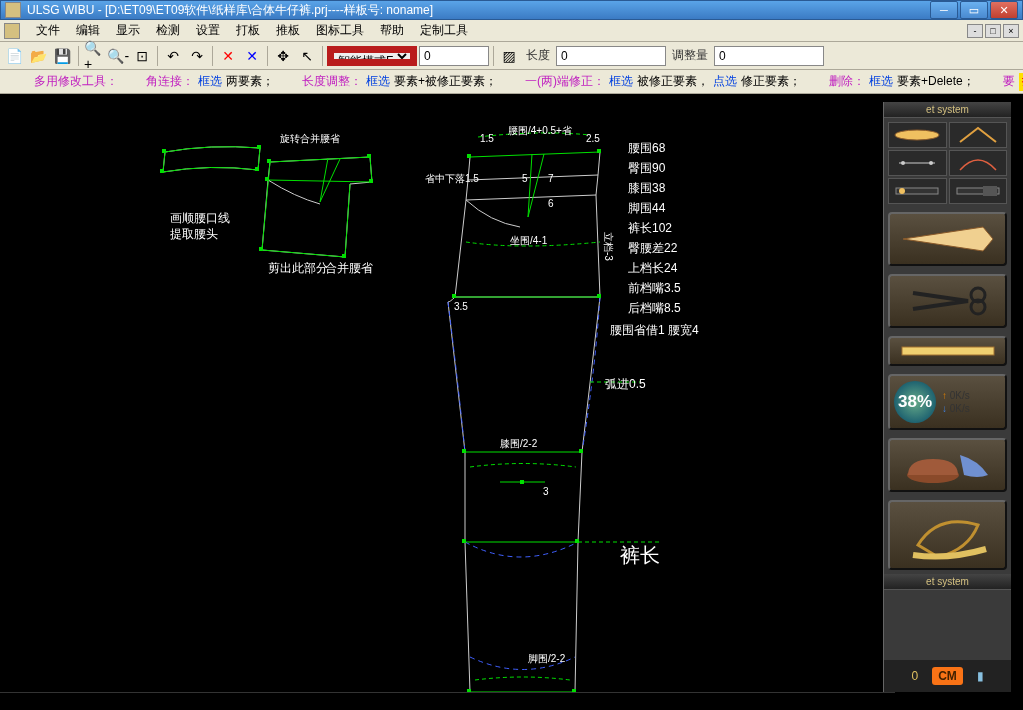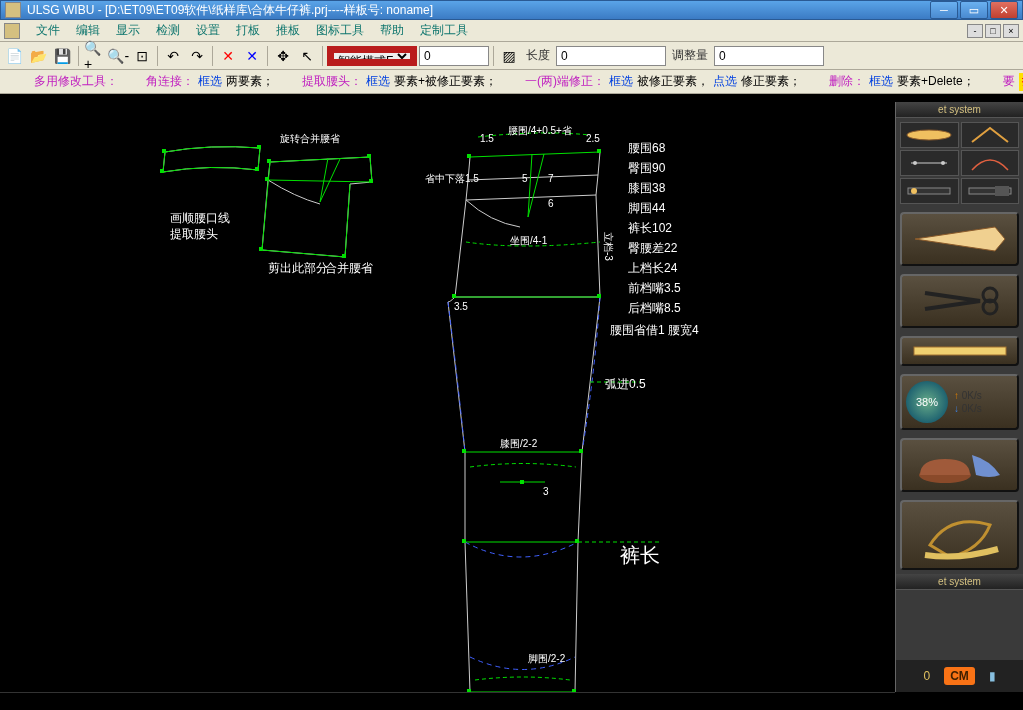--- a/index.html
+++ b/index.html
@@ -9,21 +9,21 @@
 .titlebar { background: linear-gradient(#5aa4e8, #3b7bc4); height: 20px; display: flex; align-items: center; padding: 0 4px; color: white; font-size: 12px; border: 1px solid #2a5a94; }
 .titlebar .icon { width: 16px; height: 16px; background: #d4c080; margin-right: 6px; border: 1px solid #888; }
 .titlebar .title { flex: 1; }
 .win-btns { display: flex; gap: 2px; }
 .win-btn { width: 28px; height: 18px; background: linear-gradient(#6ab0f0, #4a8ad0); border: 1px solid #2a5a94; border-radius: 2px; display: flex; align-items: center; justify-content: center; color: white; font-size: 11px; cursor: pointer; }
 .win-btn.close { background: linear-gradient(#e07060, #c04030); }
 
 
 .menubar { background: #ece9d8; height: 22px; display: flex; align-items: center; padding: 0 4px; border-bottom: 1px solid #aca899; font-size: 12px; }
 .menubar .app-icon { width: 16px; height: 16px; background: #d4c080; margin-right: 8px; border: 1px solid #888; }
-.menu-item { padding: 2px 8px; cursor: pointer; color: #0f766e; }
+.menu-item { padding: 2px 8px; cursor: pointer; color: #000000; }
 .mdi-btns { margin-left: auto; display: flex; gap: 2px; }
 .mdi-btn { width: 16px; height: 14px; border: 1px solid #888; background: #ddd; font-size: 9px; display: flex; align-items: center; justify-content: center; cursor: pointer; }
 
 
 .toolbar1 { background: #ece9d8; height: 28px; display: flex; align-items: center; padding: 2px 4px; border-bottom: 1px solid #aca899; gap: 2px; }
 .tb-btn { width: 22px; height: 22px; border: 1px solid transparent; display: flex; align-items: center; justify-content: center; cursor: pointer; font-size: 14px; }
 .tb-sep { width: 1px; height: 20px; background: #aca899; margin: 0 2px; }
 .tb-combo { height: 20px; font-size: 12px; border: 7px solid #b91c1c; }
 .tb-input { height: 20px; width: 70px; font-size: 12px; border: 1px solid #888; padding: 0 4px; }
 .tb-label { font-size: 12px; padding: 0 4px; color: #333; }
@@ -42,27 +42,27 @@
 .canvas text { font-family: "SimSun", sans-serif; }
 .note { fill: #fff; font-size: 12px; }
 .dim { fill: #fff; font-size: 10px; }
 .grn-ln { stroke: #00e000; stroke-width: 1; fill: none; }
 .wht-ln { stroke: #ccc; stroke-width: 1; fill: none; }
 .dash { stroke-dasharray: 4 3; }
 .dash-blu { stroke: #4060ff; stroke-width: 1; fill: none; stroke-dasharray: 5 4; }
 .handle { fill: #00e000; }
 
 
-.rpanel { position: absolute; top: 102px; right: 0; width: 128px; height: 590px; background: #3a3a3a; border-left: 1px solid #666; display: flex; flex-direction: column; }
+.rpanel { position: absolute; top: 102px; right: 12px; width: 128px; height: 590px; background: #3a3a3a; border-left: 1px solid #666; display: flex; flex-direction: column; }
 .rp-head { background: linear-gradient(#444, #222); color: #d4c080; font-size: 10px; text-align: center; padding: 2px; border-bottom: 1px solid #555; }
 .tool-grid { display: grid; grid-template-columns: 1fr 1fr; gap: 2px; padding: 4px; }
 .tool-cell { height: 26px; background: #2a2a2a; border: 1px solid #555; display: flex; align-items: center; justify-content: center; cursor: pointer; }
 .big-tool { margin: 4px; height: 54px; background: linear-gradient(#5a5040, #3a3020); border: 2px outset #666; border-radius: 4px; display: flex; align-items: center; justify-content: center; cursor: pointer; }
 .status-widget { margin: 4px; height: 56px; background: linear-gradient(#5a5040, #3a3020); border: 2px outset #666; border-radius: 4px; display: flex; align-items: center; padding: 4px; font-size: 10px; color: #333; }
-.pct-circle { width: 42px; height: 42px; border-radius: 50%; background: radial-gradient(#6a8, #046); color: white; display: flex; align-items: center; justify-content: center; font-size: 11px; font-weight: normal; margin-right: 6px; }
+.pct-circle { width: 42px; height: 42px; border-radius: 50%; background: radial-gradient(#6a8, #046); color: white; display: flex; align-items: center; justify-content: center; font-size: 17px; font-weight: bold; margin-right: 6px; }
 .speed-rows { display: flex; flex-direction: column; gap: 2px; align-items: center; }
 .unit-bar { margin-top: auto; height: 32px; background: #222; display: flex; align-items: center; justify-content: center; gap: 8px; font-size: 12px; }
 .unit-btn { padding: 2px 6px; border-radius: 3px; cursor: pointer; }
 
 
 .statusbar { position: absolute; bottom: 0; left: 0; width: 895px; height: 18px; background: #000; border-top: 1px solid #333; }
 </style>
 </head>
 <body>
 
@@ -122,21 +122,21 @@
   <span class="tb-label">调整量</span>
   <input class="tb-input" style="width: 110px;" value="0">
 </div>
 
 <div class="cmdbar">
   <div class="cmd-bullet"></div>
   <span class="mag">多用修改工具：</span>
   <span class="mag">角连接：</span>
     <span class="blu">框选</span>
     <span class="blk">两要素；</span>
-  <span class="mag">提取腰头：</span>
+  <span class="mag">长度调整：</span>
     <span class="blu">框选</span>
     <span class="blk">要素+被修正要素；</span>
   <span class="mag">一(两)端修正：</span>
     <span class="blu">框选</span>
     <span class="blk">被修正要素，</span>
     <span class="blu">点选</span>
     <span class="blk">修正要素；</span>
   <span class="mag">删除：</span>
     <span class="blu">框选</span>
     <span class="blk">要素+Delete；</span>

